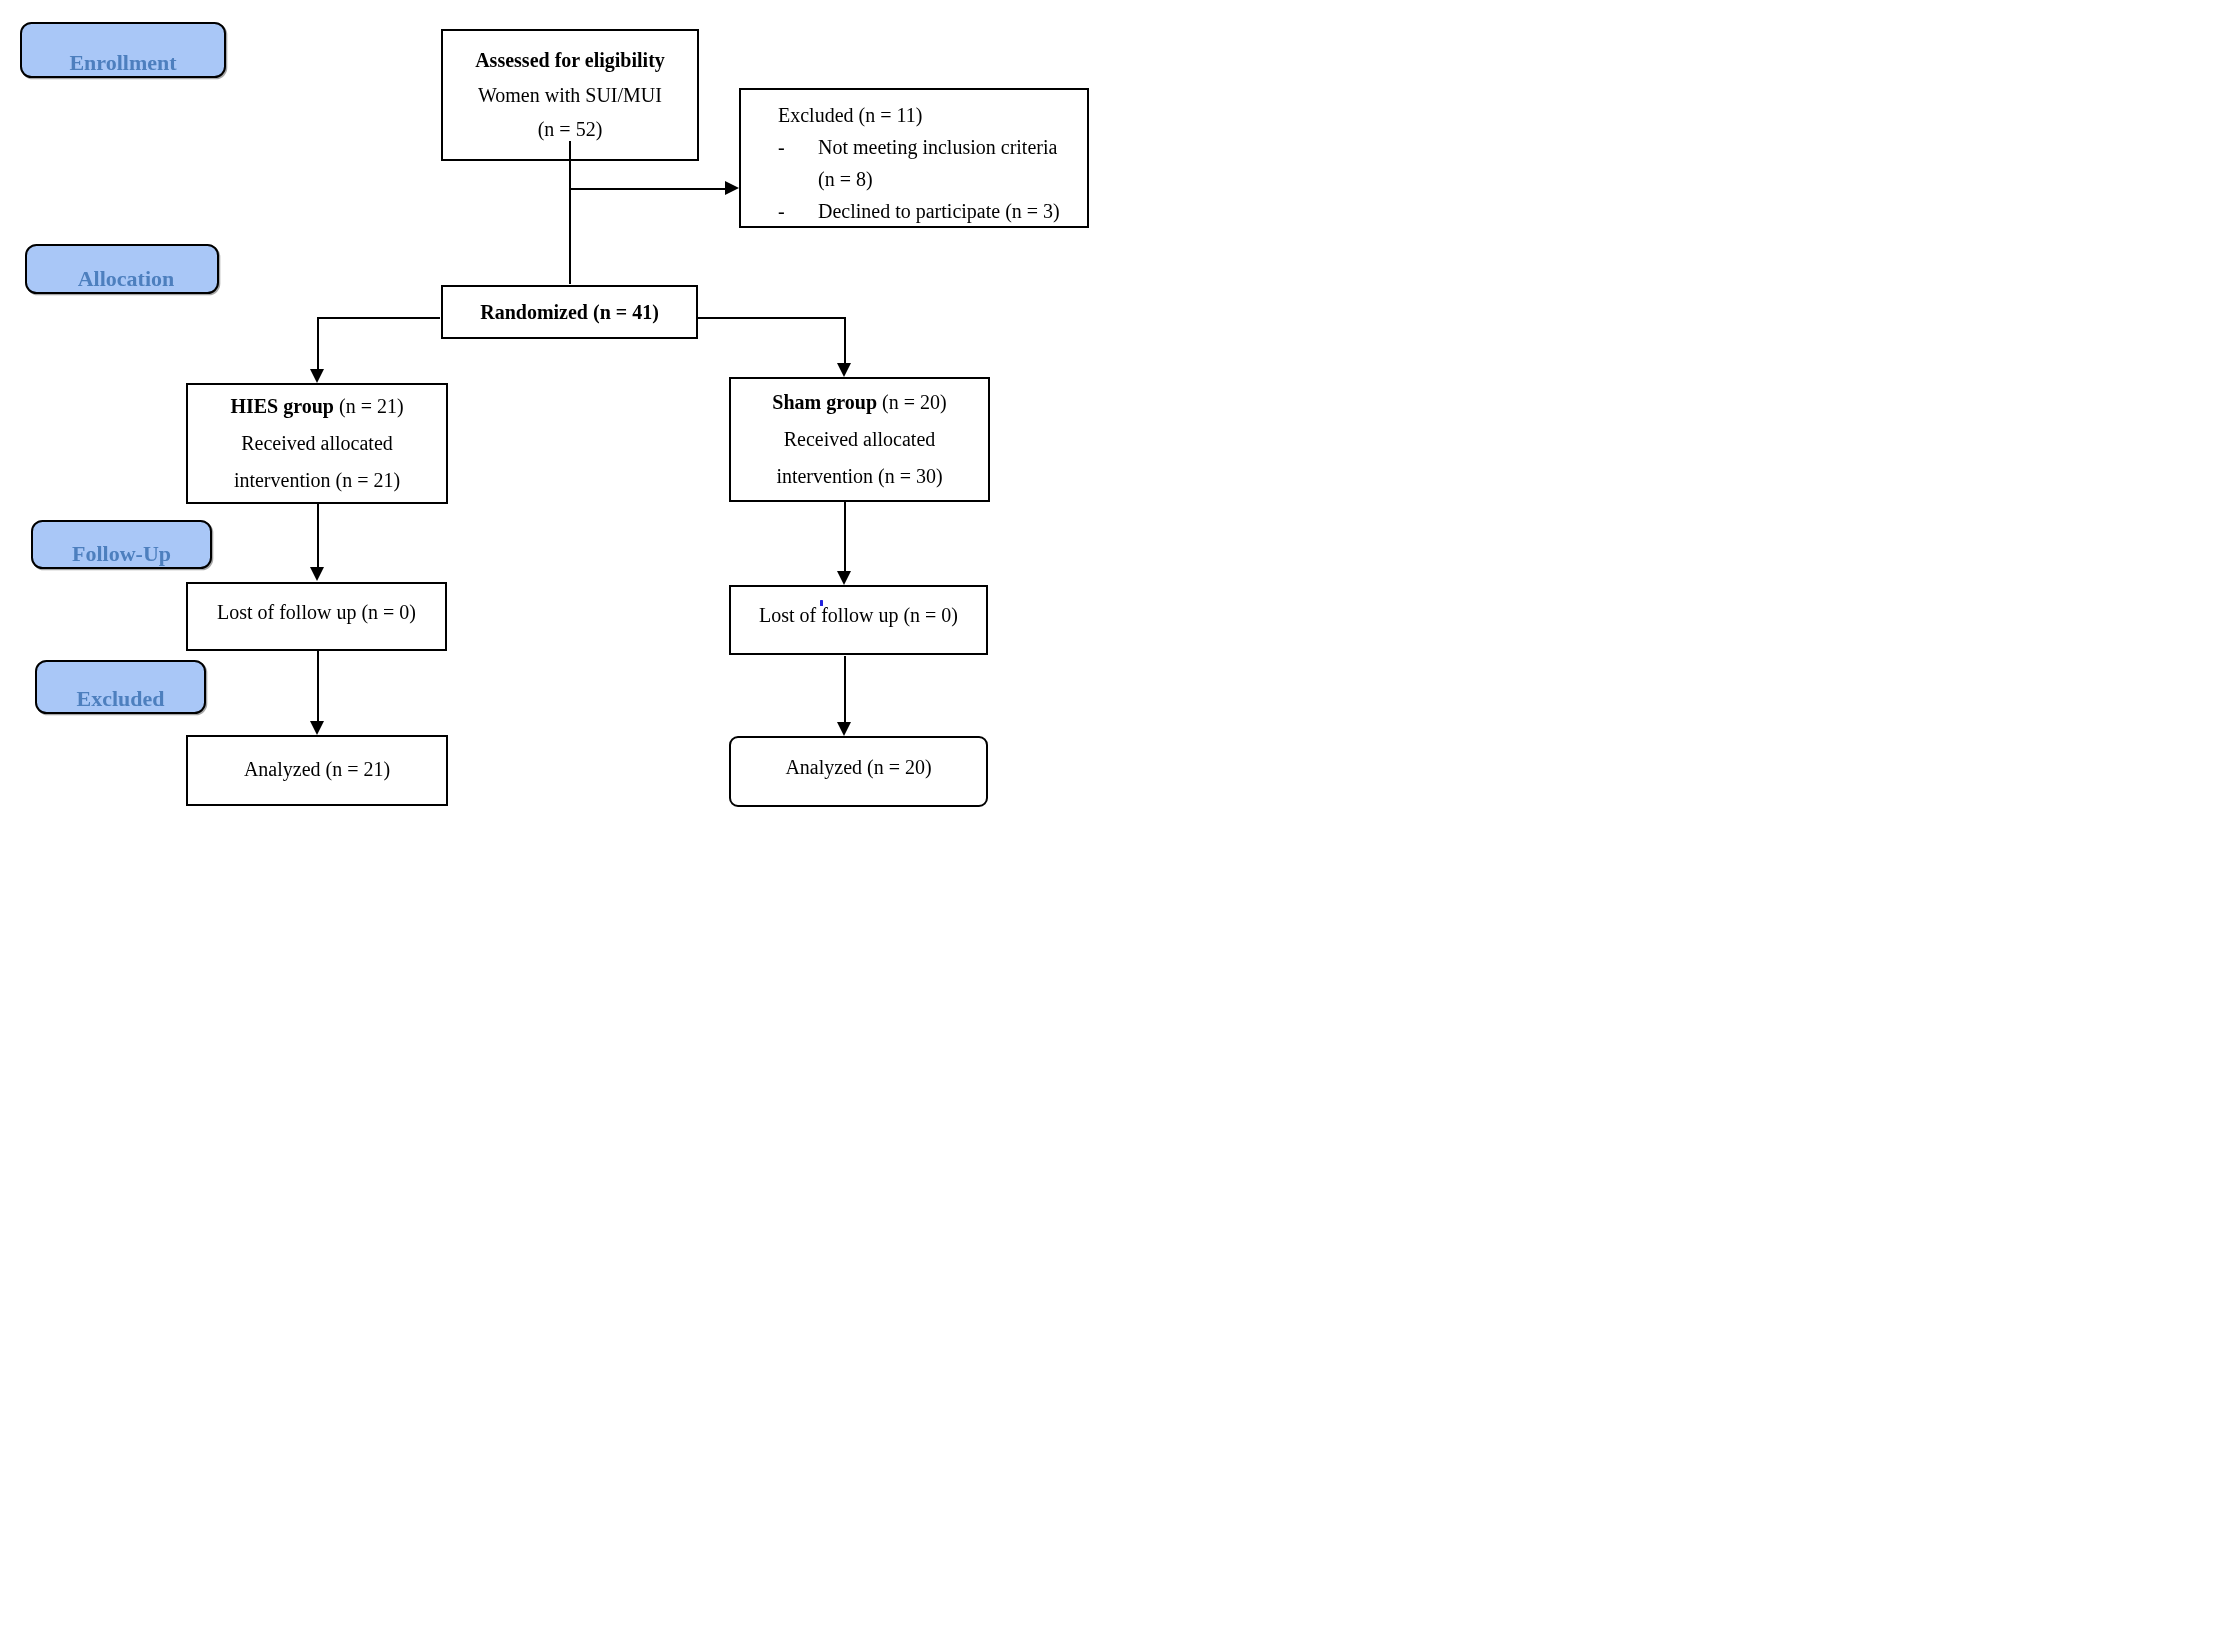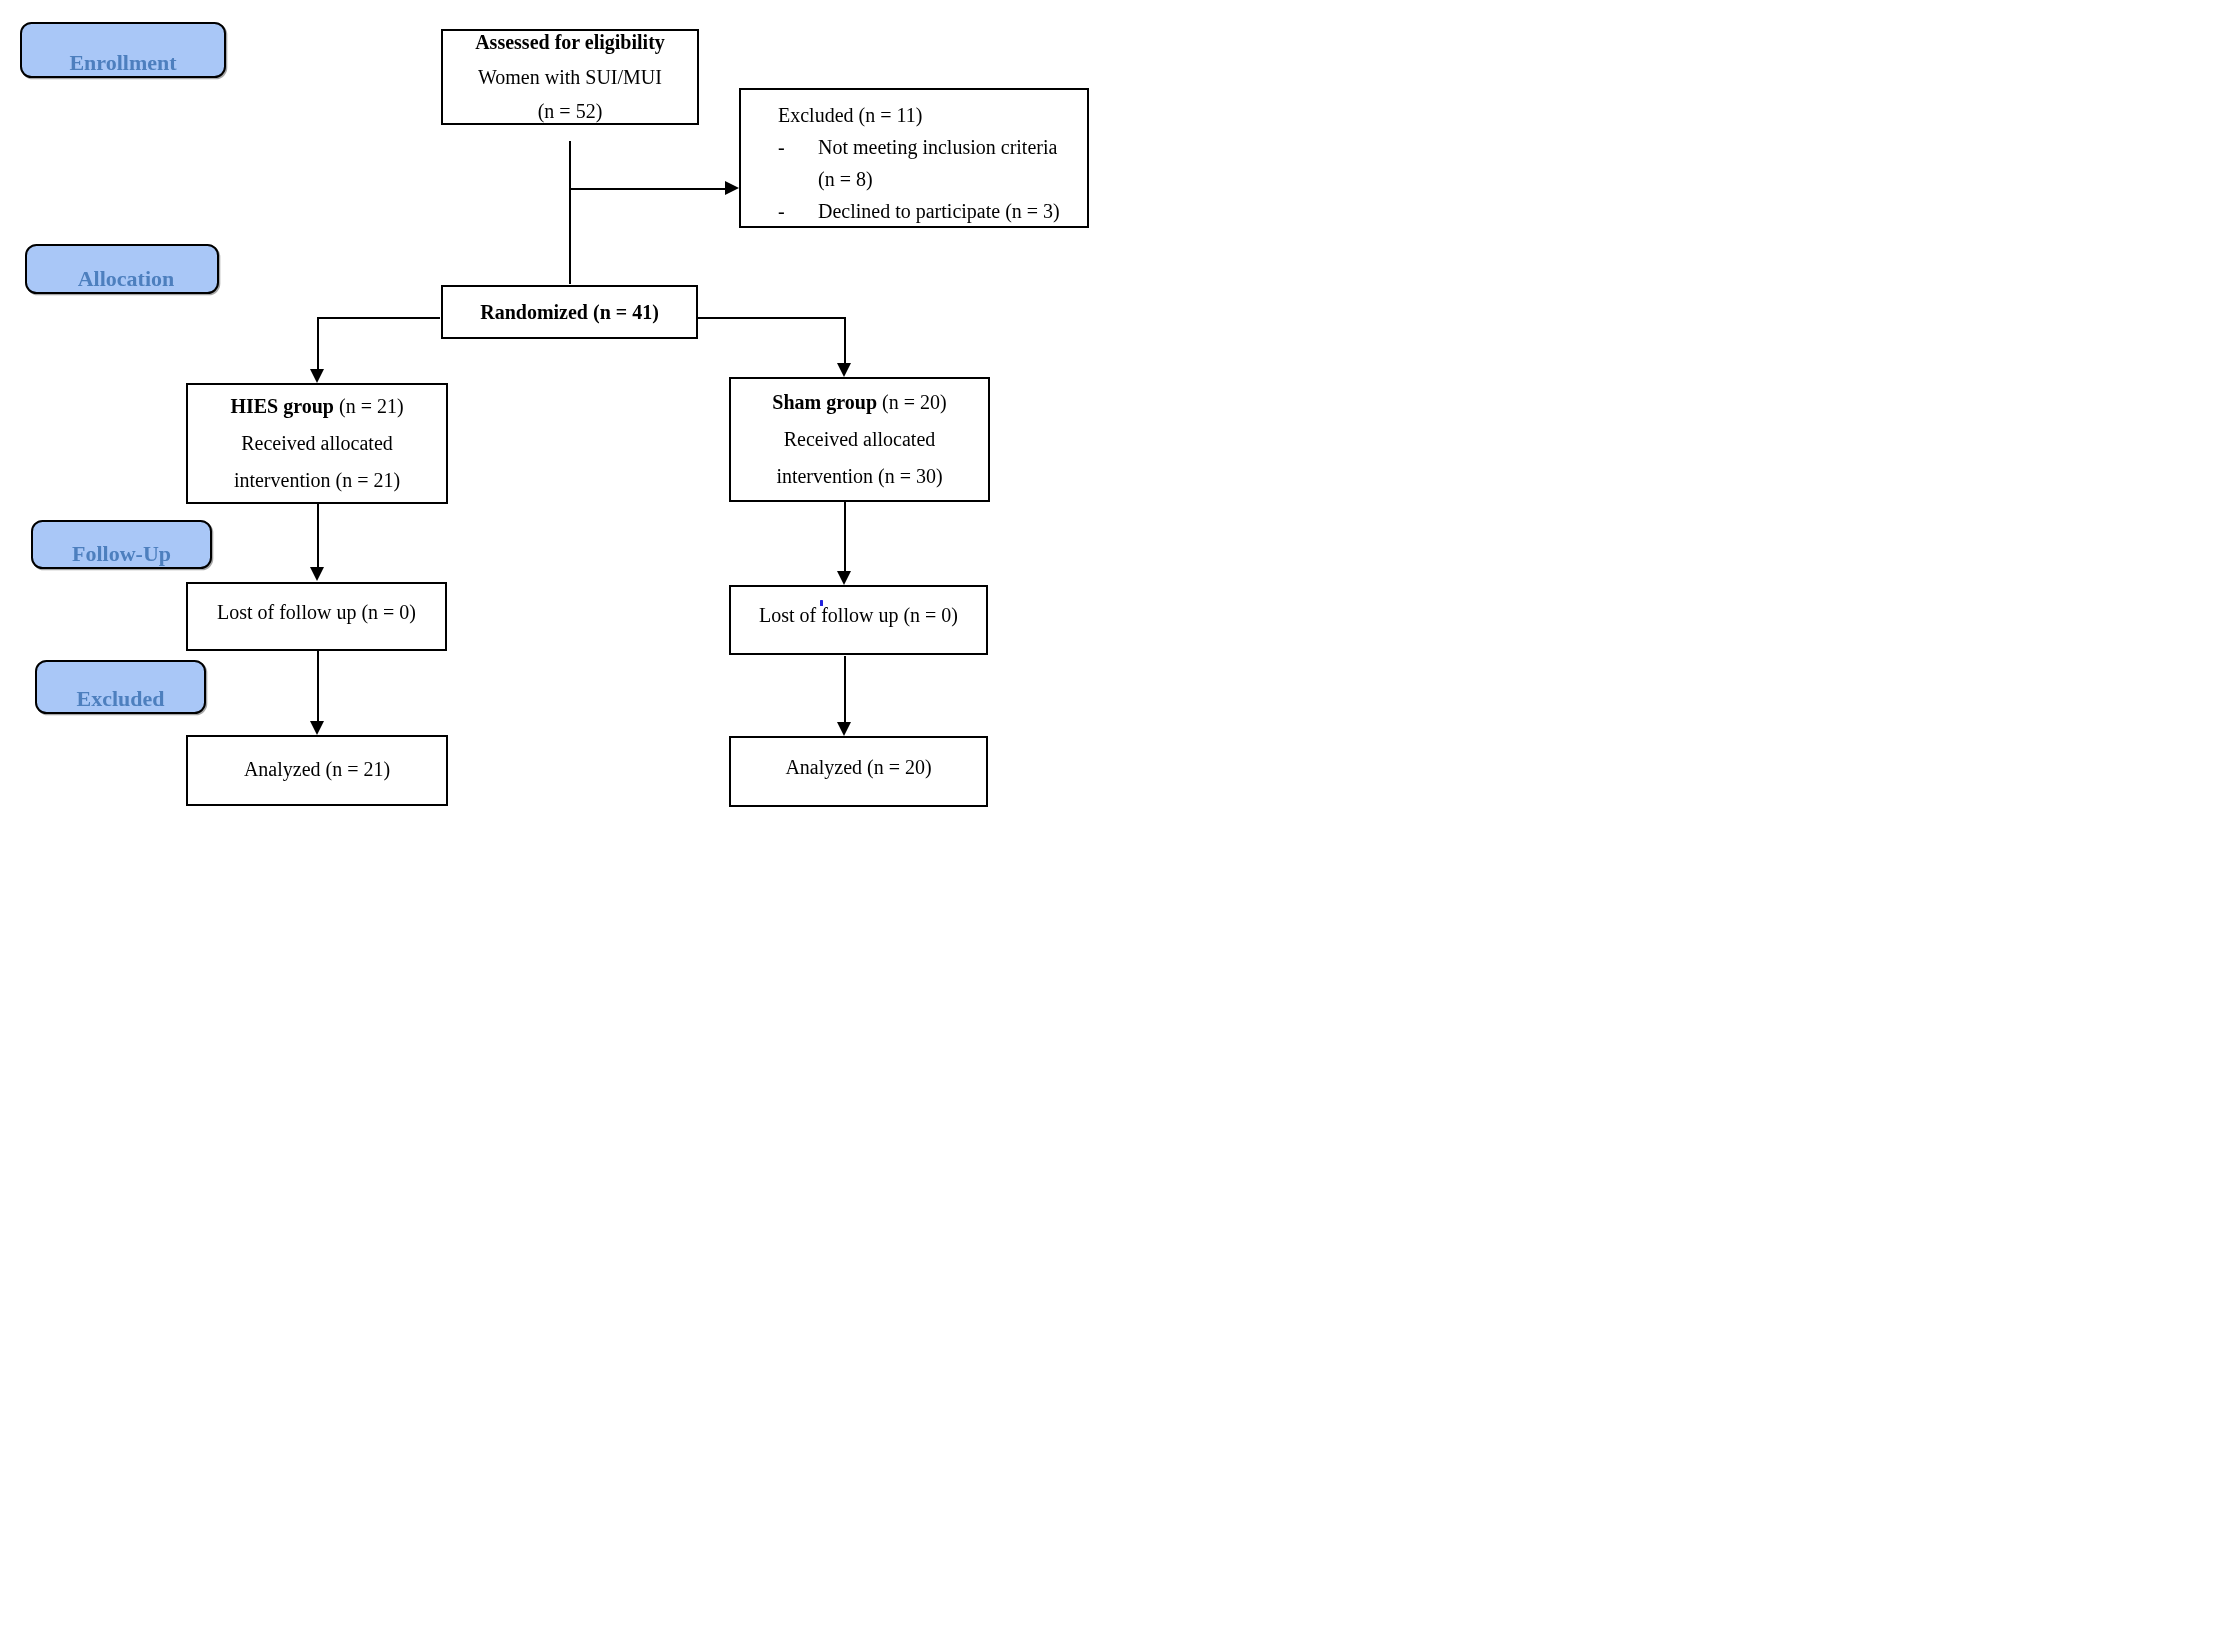--- a/index.html
+++ b/index.html
@@ -39,36 +39,36 @@
     position:absolute;
     background:#fff;
     border:2.6px solid var(--box-border);
     box-sizing:border-box;
     display:flex;flex-direction:column;
     align-items:center;justify-content:center;
     font-size:20px;line-height:1.72;
     text-align:center;
   }
   .b{font-weight:bold;}
-  #box-assessed{left:441px;top:29px;width:258px;height:96px;font-family:Liberation Serif, serif;}
+  #box-assessed{left:441px;top:29px;width:258px;height:132px;font-family:Liberation Serif, serif;}
   #box-excluded{
     left:739px;top:88px;width:350px;height:140px;
     align-items:flex-start;justify-content:flex-start;
     text-align:left;padding:9px 9px 0 37px;line-height:1.6;
   }
   .bullet-row{display:flex;align-items:flex-start;width:100%;}
   .bullet-dash{width:40px;flex:0 0 40px;}
   .bullet-text{flex:1;}
   #box-randomized{left:441px;top:285px;width:257px;height:54px;}
   #box-hies{left:186px;top:383px;width:262px;height:121px;line-height:1.85;}
   #box-sham{left:729px;top:377px;width:261px;height:125px;line-height:1.85;}
   #box-lost-left{left:186px;top:582px;width:261px;height:69px;padding-bottom:9px;}
   #box-lost-right{left:729px;top:585px;width:259px;height:70px;padding-bottom:9px;}
   #box-analyzed-left{left:186px;top:735px;width:262px;height:71px;padding-bottom:2px;}
-  #box-analyzed-right{left:729px;top:736px;width:259px;height:71px;padding-bottom:7.7px;}
+  #box-analyzed-right{left:729px;top:736px;width:259px;height:71px;padding-bottom:7.7px;border-radius:9px;}
 
   
   .line{position:absolute;background:var(--box-border);}
   #ln-assessed-randomized{left:569px;top:141px;width:1.9px;height:143px;}
   #ln-branch-excluded{left:571px;top:188px;width:155px;height:1.9px;}
   #ln-rand-left{left:317px;top:317px;width:123px;height:1.9px;}
   #ln-rand-left-drop{left:317px;top:317px;width:1.9px;height:53px;}
   #ln-rand-right{left:698px;top:317px;width:148px;height:1.9px;}
   #ln-rand-right-drop{left:844px;top:317px;width:1.9px;height:47px;}
   #ln-hies-lost{left:317px;top:504px;width:1.9px;height:65px;}

